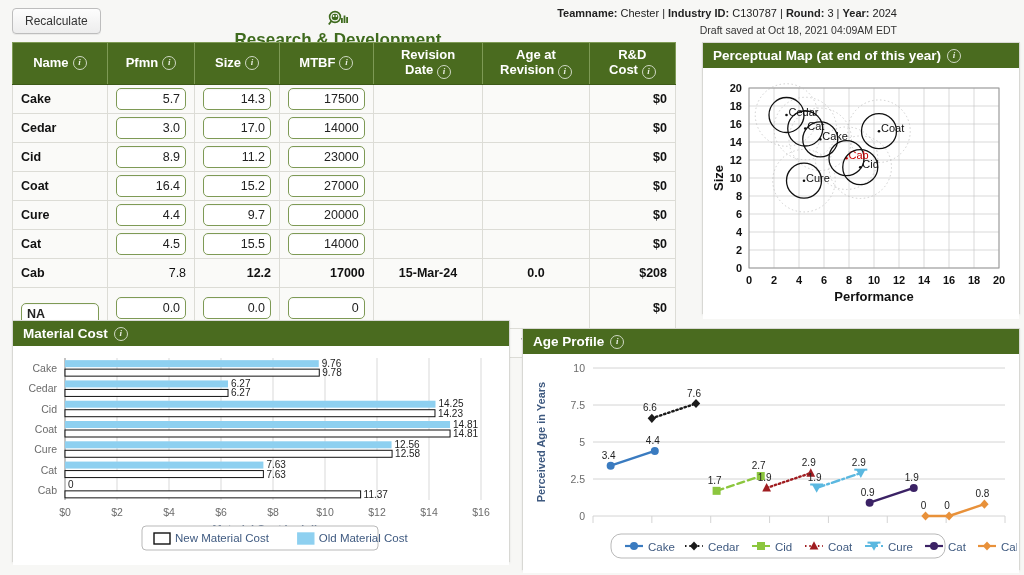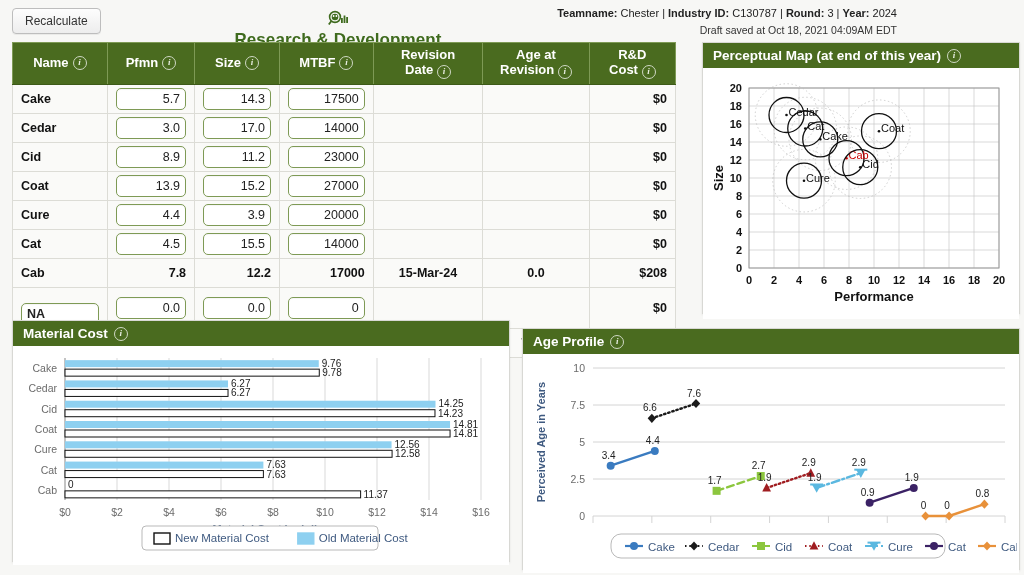--- a/index.html
+++ b/index.html
@@ -219,39 +219,39 @@
             <td class="pad0">
               <div class="cellinput">23000</div>
             </td>
             <td class="ctr"></td>
             <td class="ctr"></td>
             <td class="money">$0</td>
           </tr>
           <tr>
             <td class="name-cell">Coat</td>
             <td class="pad0">
-              <div class="cellinput">13.9</div>
+              <div class="cellinput">16.4</div>
             </td>
             <td class="pad0">
               <div class="cellinput">15.2</div>
             </td>
             <td class="pad0">
               <div class="cellinput">27000</div>
             </td>
             <td class="ctr"></td>
             <td class="ctr"></td>
             <td class="money">$0</td>
           </tr>
           <tr>
             <td class="name-cell">Cure</td>
             <td class="pad0">
               <div class="cellinput">4.4</div>
             </td>
             <td class="pad0">
-              <div class="cellinput">3.9</div>
+              <div class="cellinput">9.7</div>
             </td>
             <td class="pad0">
               <div class="cellinput">20000</div>
             </td>
             <td class="ctr"></td>
             <td class="ctr"></td>
             <td class="money">$0</td>
           </tr>
           <tr>
             <td class="name-cell">Cat</td>
@@ -263,21 +263,21 @@
             </td>
             <td class="pad0">
               <div class="cellinput">14000</div>
             </td>
             <td class="ctr"></td>
             <td class="ctr"></td>
             <td class="money">$0</td>
           </tr>
           <tr>
             <td class="name-cell">Cab</td>
-            <td class="num" style="font-weight: bold; text-align: right;">7.8</td>
+            <td class="num" style="font-weight: normal; text-align: right;">7.8</td>
             <td class="num" style="font-weight: bold;">12.2</td>
             <td class="num" style="font-weight: bold;">17000</td>
             <td class="ctr">15-Mar-24</td>
             <td class="ctr">0.0</td>
             <td class="money">$208</td>
           </tr>
           <tr>
             <td class="name-cell pad0">
               <div class="cellinput left">NA</div>
             </td>

